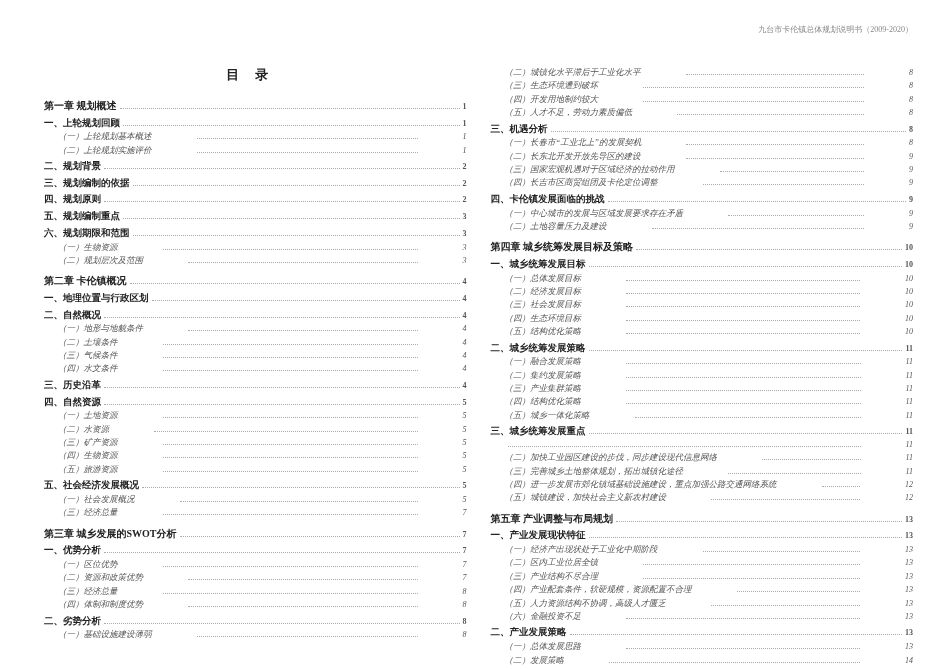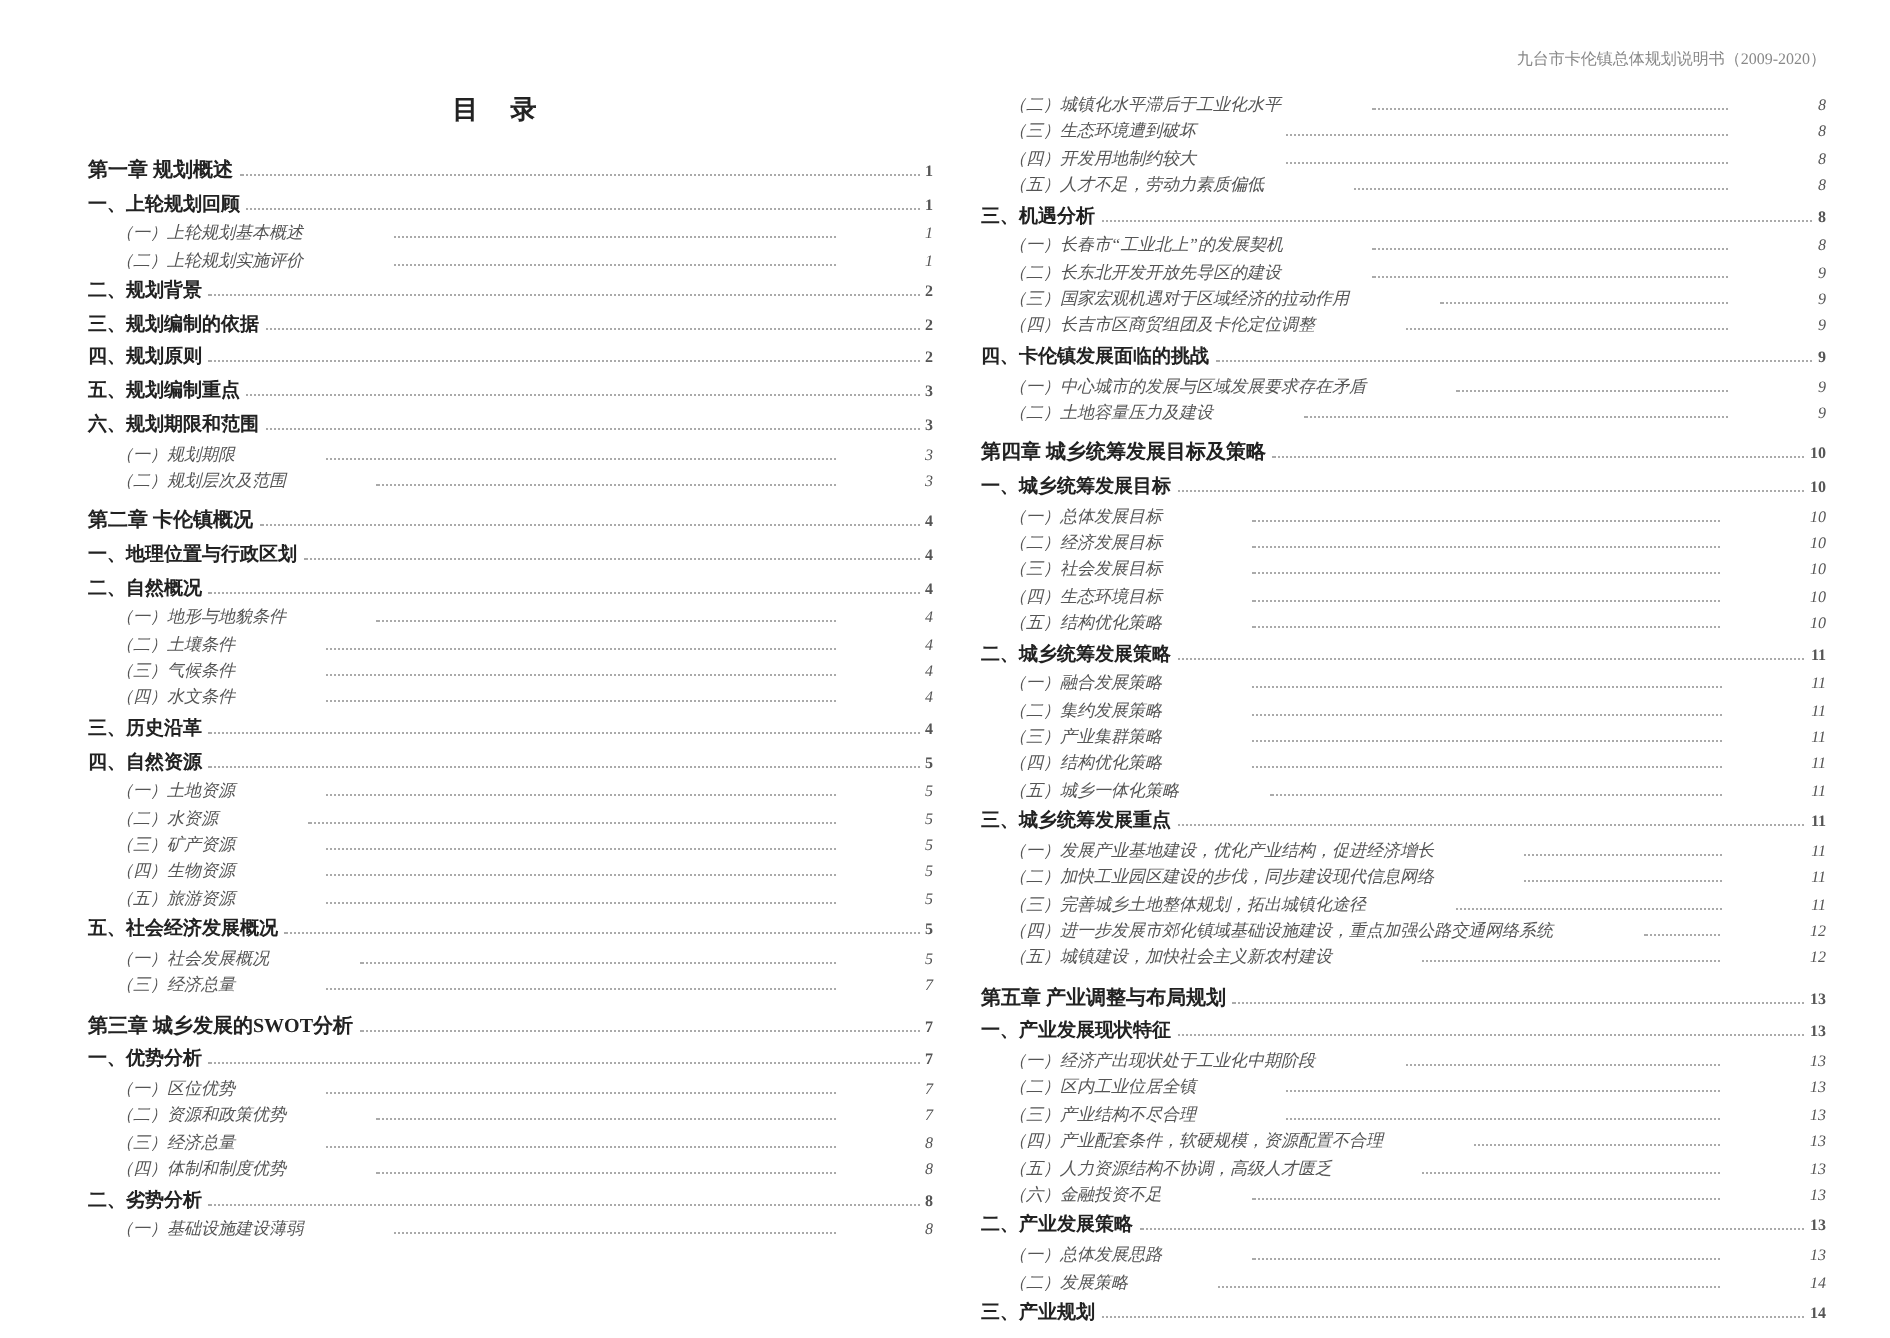--- a/index.html
+++ b/index.html
@@ -23,20 +23,21 @@
     }
     .columns {
       display: flex;
       gap: 24px;
       padding: 46px 32px 20px 44px;
       height: 100%;
     }
     .col {
       flex: 1;
       min-width: 0;
+      margin-top: 20px;
     }
     .toc-title {
       text-align: center;
       font-size: 13px;
       font-weight: bold;
       letter-spacing: 16px;
       margin-bottom: 14px;
       color: #222;
     }
     .toc-line {
@@ -110,21 +111,21 @@
         <span class="label">五、规划编制重点</span>
         <span class="dots"></span>
         <span class="pg">3</span>
       </div>
       <div class="toc-line lvl-section">
         <span class="label">六、规划期限和范围</span>
         <span class="dots"></span>
         <span class="pg">3</span>
       </div>
       <div class="toc-line lvl-sub">
-        <span class="label">（一）规划期限</span>
+        <span class="label">（一）生物资源</span>
         <span class="dots"></span>
         <span class="pg">3</span>
       </div>
       <div class="toc-line lvl-sub">
         <span class="label">（二）规划层次及范围</span>
         <span class="dots"></span>
         <span class="pg">3</span>
       </div>
       <div class="toc-line lvl-chapter">
         <span class="label">第二章  卡伦镇概况</span>
@@ -377,21 +378,20 @@
         <span class="label">（五）城乡一体化策略</span>
         <span class="dots"></span>
         <span class="pg">11</span>
       </div>
       <div class="toc-line lvl-section">
         <span class="label">三、城乡统筹发展重点</span>
         <span class="dots"></span>
         <span class="pg">11</span>
       </div>
       <div class="toc-line lvl-sub">
-        <span class="label">（一）发展产业基地建设，优化产业结构，促进经济增长</span>
         <span class="dots"></span>
         <span class="pg">11</span>
       </div>
       <div class="toc-line lvl-sub">
         <span class="label">（二）加快工业园区建设的步伐，同步建设现代信息网络</span>
         <span class="dots"></span>
         <span class="pg">11</span>
       </div>
       <div class="toc-line lvl-sub">
         <span class="label">（三）完善城乡土地整体规划，拓出城镇化途径</span>

